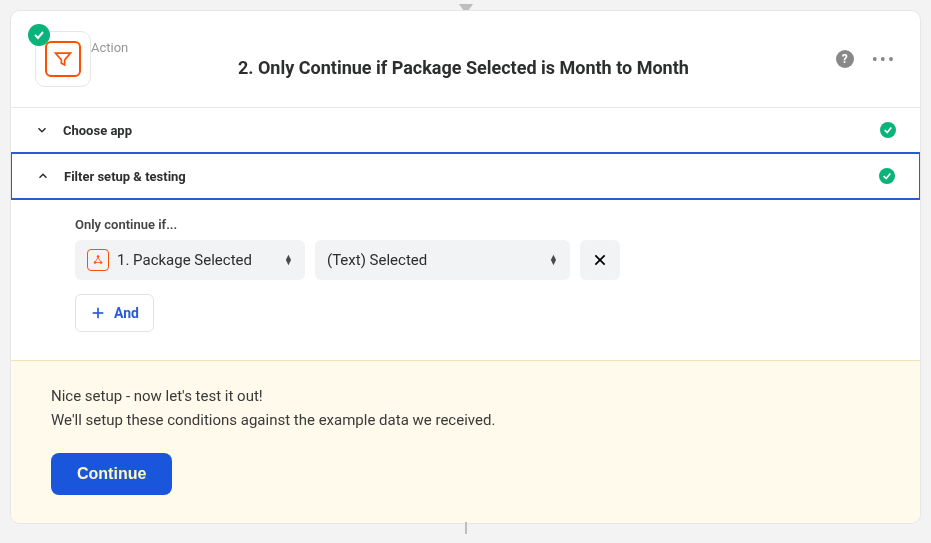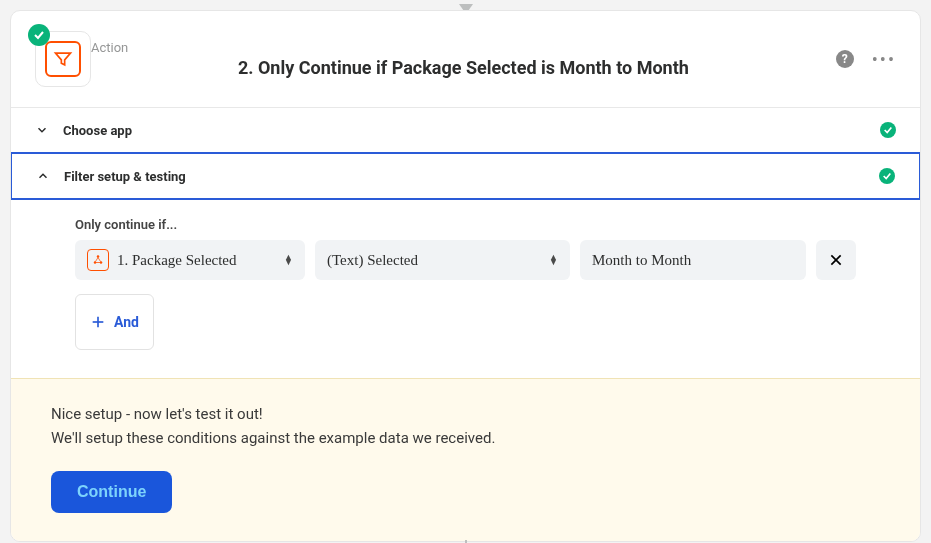--- a/index.html
+++ b/index.html
@@ -107,21 +107,20 @@
   .condition-row { display: flex; gap: 10px; align-items: stretch; margin-bottom: 14px; }
   .field {
     background: #f1f3f5;
     border-radius: 6px;
     height: 40px;
     display: flex;
     align-items: center;
     padding: 14px 12px;
     gap: 8px;
     position: relative;
-    font-family: Liberation Serif, serif;
   }
   .field.w1 { flex: 0 0 230px; }
   .field.w2 { flex: 0 0 255px; }
   .field.w3 { flex: 1; }
   .field-text { font-size: 15px; color: #2d2e2e; flex: 1; white-space: nowrap; overflow: hidden; text-overflow: ellipsis;}
   .mini-icon {
     width: 22px; height: 22px;
     border: 1.5px solid #ff4f00;
     border-radius: 4px;
     display: flex; align-items: center; justify-content: center;
@@ -132,39 +131,39 @@
   .delete-btn {
     width: 40px;
     background: #f1f3f5;
     border-radius: 6px;
     display: flex; align-items: center; justify-content: center;
     font-size: 20px; color: #000; font-weight: 400;
   }
   .logic-row { display: flex; gap: 12px; }
   .logic-btn {
     display: flex; align-items: center; gap: 8px;
-    padding: 19px 14px;
+    padding: 10px 14px;
     border: 1px solid #e2e2e2;
     border-radius: 6px;
     background: #fff;
     color: #2a5bd7;
     font-weight: 700;
     font-size: 14px;
   }
   .plus-circle { color: #2a5bd7; font-weight: 400; }
   .test-panel {
     background: #fffaec;
     border-top: 1px solid #f0e3b5;
     padding: 26px 40px 28px 40px;
   }
   .test-line { font-size: 15px; color: #3a3a3a; margin-bottom: 6px; }
   .continue-btn {
     margin-top: 18px;
     background: #1a56db;
-    color: #7dd3fc;
+    color: #fef9c3;
     font-weight: 700;
     font-size: 16px;
     border: none;
     border-radius: 8px;
     padding: 12px 26px;
   }
 </style>
 </head>
 <body>
 
@@ -240,23 +239,20 @@
               <span>▼</span>
             </div>
         </div>
         <div class="field w2">
           <span class="field-text">(Text) Selected</span>
           <div class="updown">
               <span>▲</span>
               <span>▼</span>
             </div>
         </div>
-        <div class="field w3">
-          <span class="field-text">Month to Month</span>
-        </div>
         <div class="delete-btn">
           <svg width="16" height="16" viewBox="0 0 24 24" fill="none" stroke="#000" stroke-width="2.5">
               <line x1="5" y1="5" x2="19" y2="19"></line>
               <line x1="19" y1="5" x2="5" y2="19"></line>
             </svg>
         </div>
       </div>
       <div class="logic-row">
         <div class="logic-btn">
           <svg class="plus-circle" width="16" height="16" viewBox="0 0 24 24" fill="none" stroke="#2a5bd7" stroke-width="2.5">

